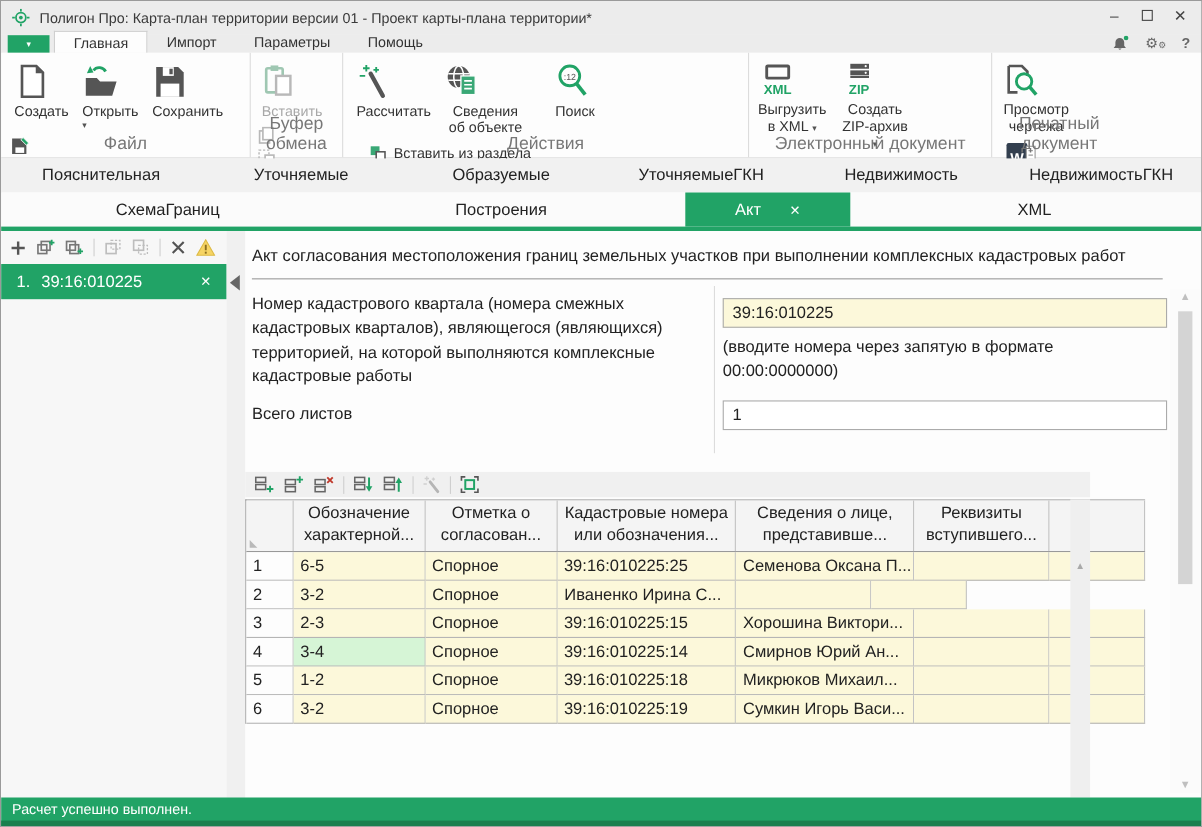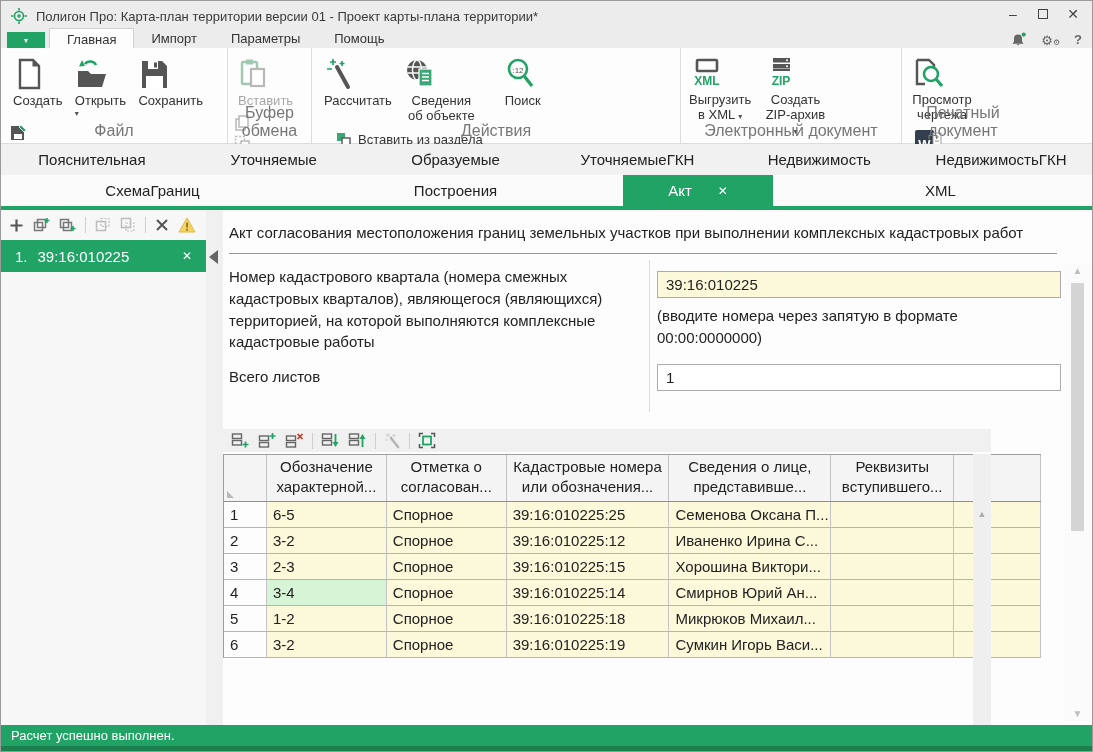--- a/index.html
+++ b/index.html
@@ -531,21 +531,20 @@
                 <div class="tcell c1">Спорное</div>
                 <div class="tcell c2">39:16:010225:25</div>
                 <div class="tcell c3">Семенова Оксана П...</div>
                 <div class="tcell c4"></div>
                 <div class="tcell c5"></div>
               </div>
               <div class="trow">
                 <div class="tcell rn">2</div>
                 <div class="tcell c0">3-2</div>
                 <div class="tcell c1">Спорное</div>
-                <div class="tcell c2">39:16:010225:12</div>
                 <div class="tcell c3">Иваненко Ирина С...</div>
                 <div class="tcell c4"></div>
                 <div class="tcell c5"></div>
               </div>
               <div class="trow">
                 <div class="tcell rn">3</div>
                 <div class="tcell c0">2-3</div>
                 <div class="tcell c1">Спорное</div>
                 <div class="tcell c2">39:16:010225:15</div>
                 <div class="tcell c3">Хорошина Виктори...</div>

